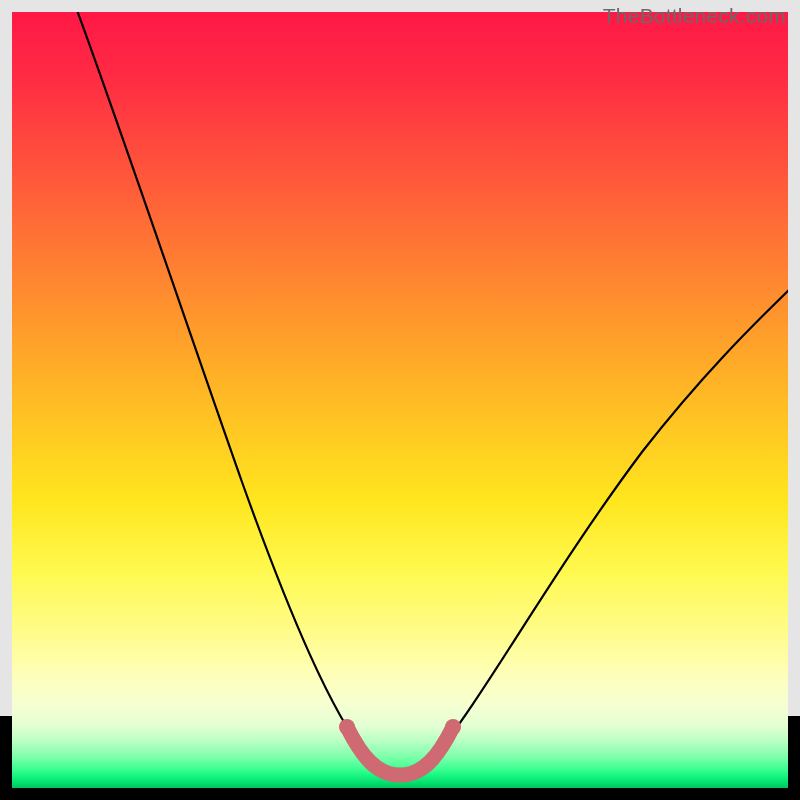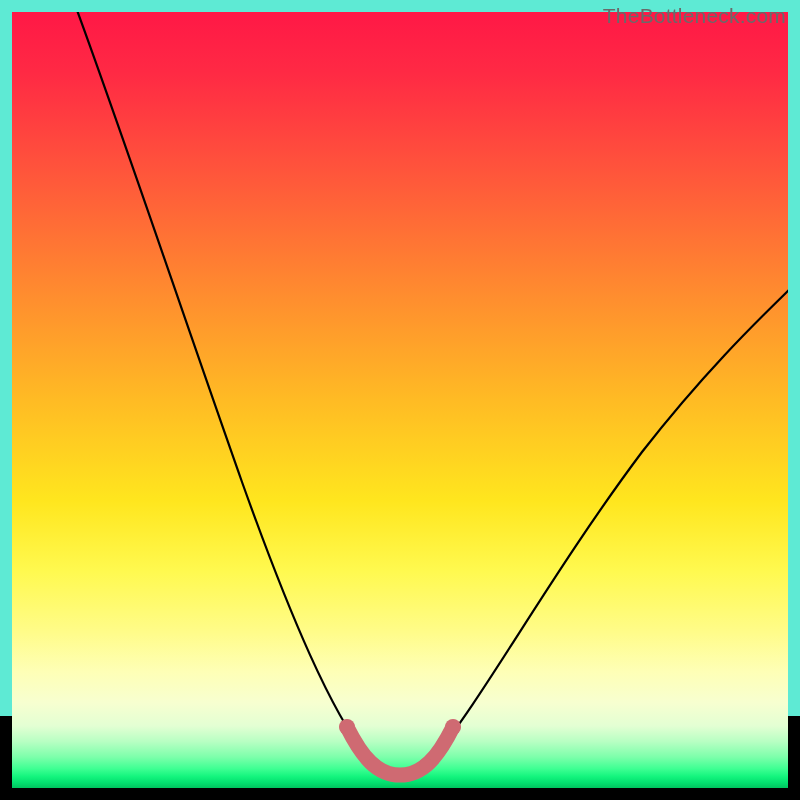--- a/index.html
+++ b/index.html
@@ -8,21 +8,21 @@
     width: 800px;
     height: 800px;
     background: #000;
     overflow: hidden;
     font-family: Arial, Helvetica, sans-serif;
   }
   .frame {
     position: relative;
     width: 800px;
     height: 716px;
-    background: #5eead4;
+    background: #e5e5e5;
   }
   .plot {
     position: absolute;
     left: 12px;
     top: 12px;
     width: 776px;
     height: 776px;
     overflow: hidden;
   }
   .gradient {

